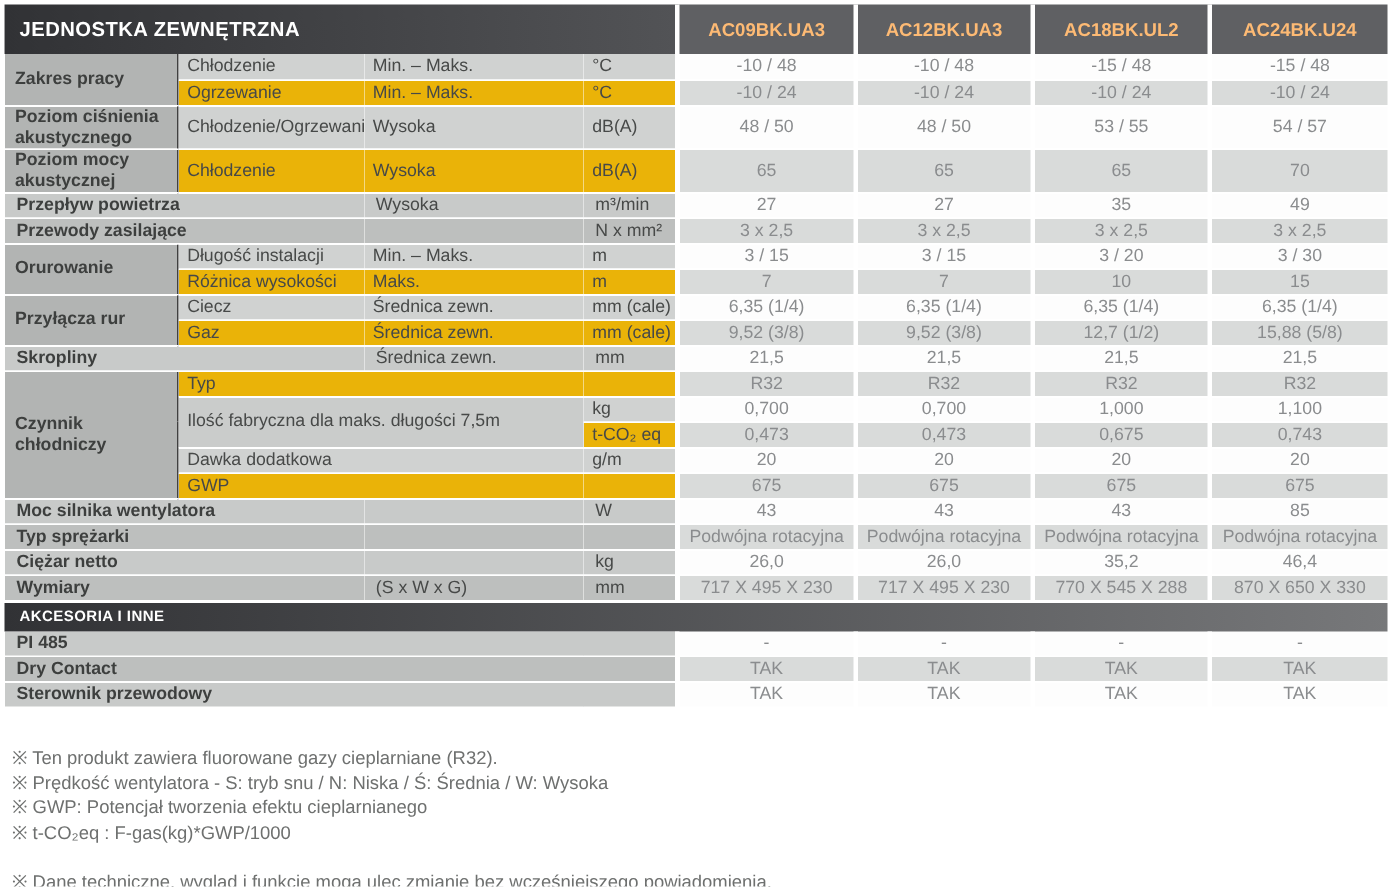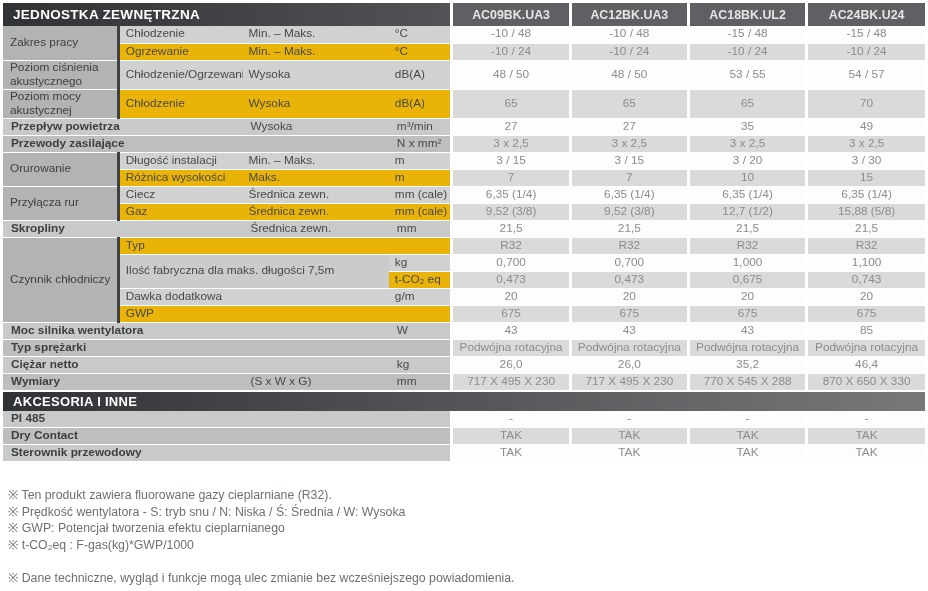--- a/index.html
+++ b/index.html
@@ -23,38 +23,38 @@
   
   th { font-weight:bold; }
   th.main-band {
     background:linear-gradient(90deg,#313235,#525356);
     color:#fff; text-align:left; padding-left:10px;
     font-size:13.5px; height:23px; letter-spacing:0.3px;
   }
   th.acc-band {
     background:linear-gradient(90deg,#313235,#77787a);
     color:#fff; text-align:left; padding-left:10px;
-    font-size:13px; height:19px; letter-spacing:0.3px;
+    font-size:10px; height:19px; letter-spacing:0.3px;
   }
   th.model {
-    background:#5f6063; color:#e5e5e5; font-size:12.4px;
-    border-left:3px solid #fff; text-align:center; height:23px;
+    background:#5f6063; color:#fdba74; font-size:12.4px;
+    border-left:3px solid #fff; text-align:center; height:33px;
   }
 
   
   tbody tr { height:17px; }
   tbody tr.tall { height:29px; }
   td {
     font-size:11.8px; border-bottom:1px solid #fff;
     padding:0; vertical-align:middle; line-height:1.15;
     overflow:hidden; white-space:nowrap;
   }
   td.cat {
-    background:#b2b4b3; color:#3d3f3e; font-weight:normal;
-    padding-left:7px; border-right:3px solid #404040; white-space:normal;
+    background:#b2b4b3; color:#3d3f3e; font-weight:bold;
+    padding-left:7px; border-right:1px solid #404040; white-space:normal;
   }
   td.sub { color:#474948; padding-left:6px; text-align:left; }
   td.lab { color:#474948; padding-left:8px; text-align:left; }
   td.catlab { font-weight:bold; color:#3d3f3e; }
   td.val { text-align:center; color:#8a8c8e; border-left:3px solid #fff; }
 
   tr.w td.val { background:#fdfdfd; }
   tr.g td.val { background:#d9dbda; }
   tr.w td.sub { background:#d0d2d1; }
   tr.g td.sub { background:#eab308; }

